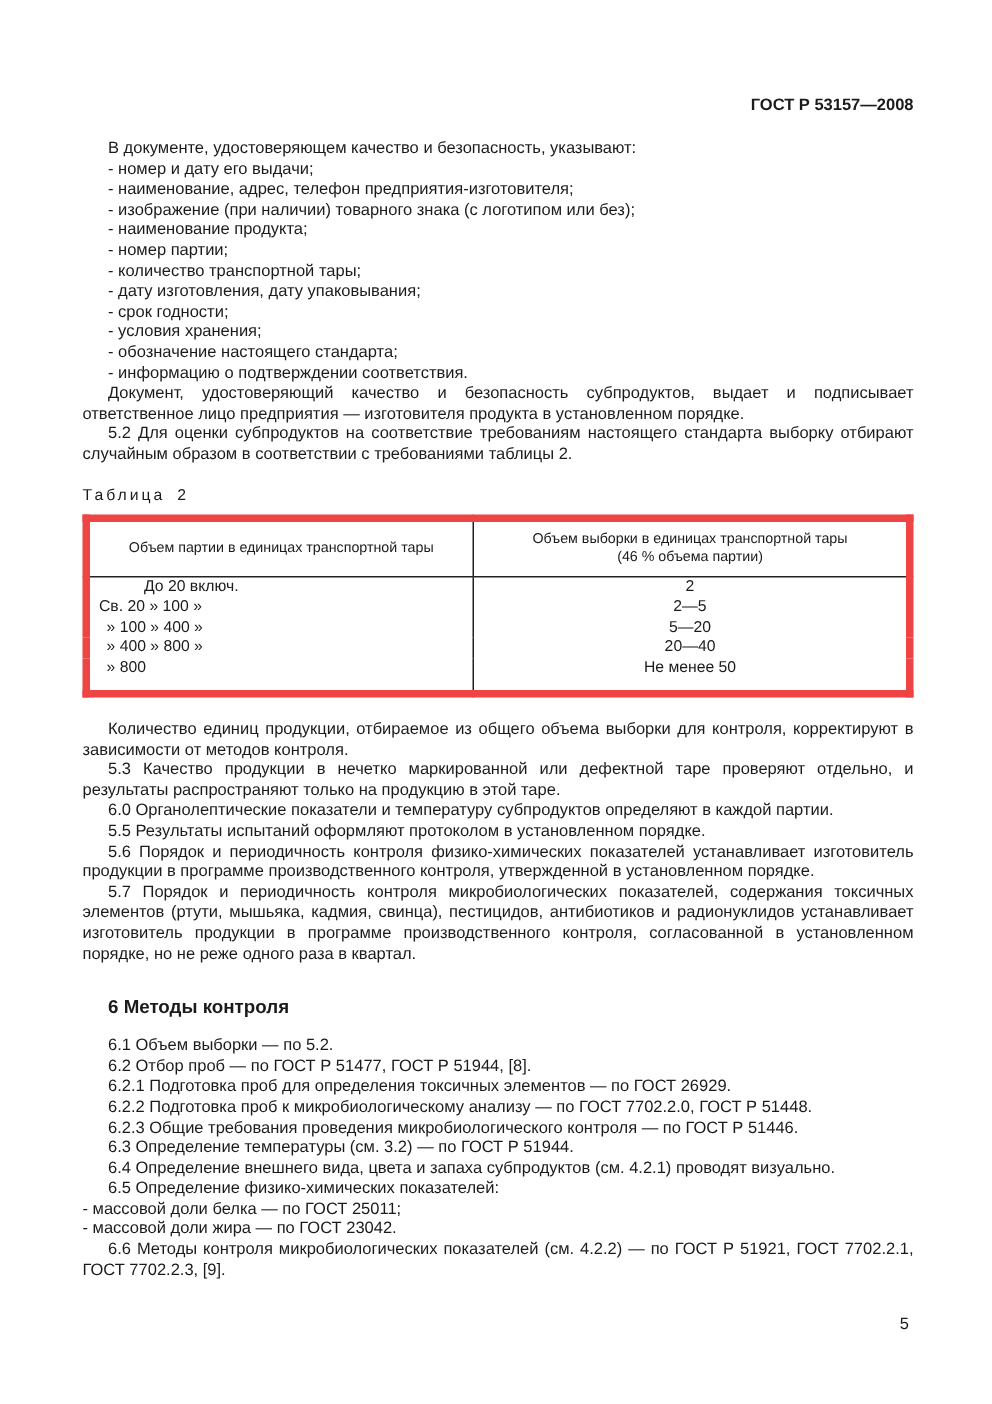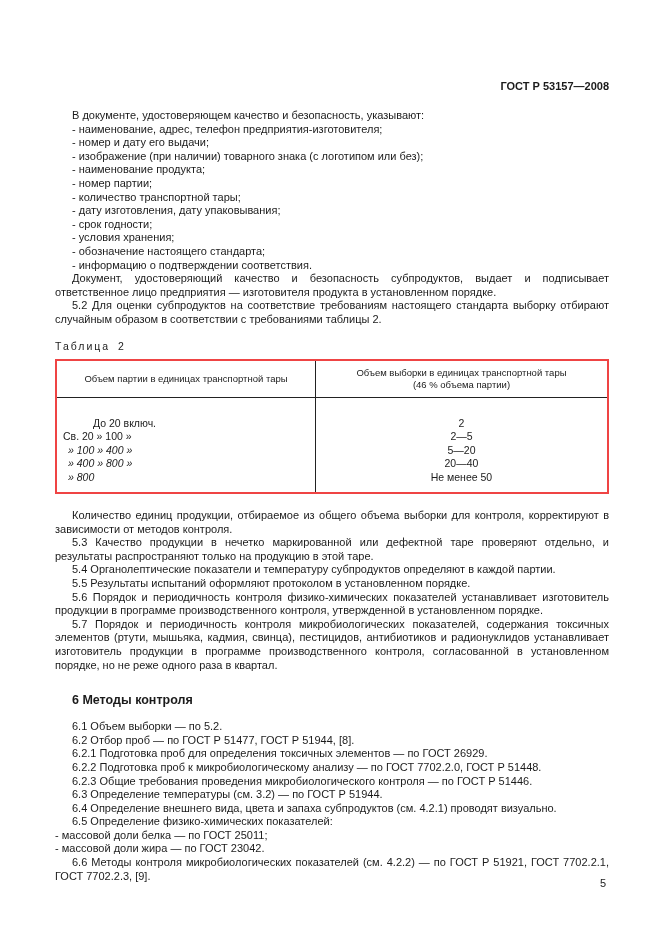--- a/index.html
+++ b/index.html
@@ -12,21 +12,21 @@
     height: 936px;
     background: #ffffff;
     font-family: "Liberation Sans", sans-serif;
     color: #1b1b1b;
     overflow: hidden;
   }
   .content {
     position: absolute;
     left: 55px;
     right: 52px;
-    top: 80px;
+    top: 64px;
   }
   .doc-header {
     text-align: right;
     font-weight: bold;
     font-size: 11px;
     margin-bottom: 17px;
   }
   .para {
     margin: 0;
     font-size: 11px;
@@ -38,45 +38,45 @@
 
   .table-caption {
     font-size: 10.5px;
     letter-spacing: 2px;
     word-spacing: 3px;
     margin: 13px 0 7px 0;
   }
   table.t2 {
     width: 100%;
     border-collapse: collapse;
-    border: 2px solid #ef4444;
+    border: 5px solid #ef4444;
   }
   .t2 th {
     border: 1px solid #222;
     font-weight: normal;
     font-size: 9.5px;
     line-height: 12px;
     text-align: center;
     vertical-align: middle;
     padding: 6px 10px;
   }
   .t2 col.c1col { width: 47%; }
   .t2 td {
     font-size: 10.5px;
     line-height: 13.5px;
     padding: 0 6px;
     vertical-align: top;
     text-align: left;
   }
   .t2 td.c2 { text-align: center; border-left: 1px solid #222; }
-  .t2 tbody tr:first-child td { padding-top: 19px; }
+  .t2 tbody tr:first-child td { padding-top: 0; }
   .t2 tbody tr:last-child td { padding-bottom: 8px; }
   .t2 td.pad-a { padding-left: 36px; }
   .t2 td.pad-b { padding-left: 6px; }
-  .t2 td.pad-c { padding-left: 11px; font-style: italic; }
+  .t2 td.pad-c { padding-left: 11px; }
 
   .after-table { margin-top: 15px; }
 
   .section-heading {
     font-size: 12.5px;
     font-weight: bold;
     margin: 21px 0 13px 0;
     text-indent: 17px;
   }
   .page-number {
@@ -88,22 +88,22 @@
 </style>
 </head>
 <body>
 
 <div class="page">
   <div class="content">
 
     <div class="doc-header">ГОСТ Р 53157—2008</div>
 
     <p class="para">В документе, удостоверяющем качество и безопасность, указывают:</p>
+    <p class="para">- номер и дату его выдачи;</p>
     <p class="para">- наименование, адрес, телефон предприятия-изготовителя;</p>
-    <p class="para">- номер и дату его выдачи;</p>
     <p class="para">- изображение (при наличии) товарного знака (с логотипом или без);</p>
     <p class="para">- наименование продукта;</p>
     <p class="para">- номер партии;</p>
     <p class="para">- количество транспортной тары;</p>
     <p class="para">- дату изготовления, дату упаковывания;</p>
     <p class="para">- срок годности;</p>
     <p class="para">- условия хранения;</p>
     <p class="para">- обозначение настоящего стандарта;</p>
     <p class="para">- информацию о подтверждении соответствия.</p>
     <p class="para">Документ, удостоверяющий качество и безопасность субпродуктов, выдает и подписывает ответственное лицо предприятия — изготовителя продукта в установленном порядке.</p>
@@ -144,21 +144,21 @@
         </tr>
         <tr>
           <td class="c1 pad-c">» 800</td>
           <td class="c2">Не менее 50</td>
         </tr>
       </tbody>
     </table>
 
     <p class="para after-table">Количество единиц продукции, отбираемое из общего объема выборки для контроля, корректируют в зависимости от методов контроля.</p>
     <p class="para">5.3 Качество продукции в нечетко маркированной или дефектной таре проверяют отдельно, и результаты распространяют только на продукцию в этой таре.</p>
-    <p class="para">5.4 Органолептические показатели и температуру субпродуктов определяют в каждой партии.</p>
+    <p class="para">6.0 Органолептические показатели и температуру субпродуктов определяют в каждой партии.</p>
     <p class="para">5.5 Результаты испытаний оформляют протоколом в установленном порядке.</p>
     <p class="para">5.6 Порядок и периодичность контроля физико-химических показателей устанавливает изготовитель продукции в программе производственного контроля, утвержденной в установленном порядке.</p>
     <p class="para">5.7 Порядок и периодичность контроля микробиологических показателей, содержания токсичных элементов (ртути, мышьяка, кадмия, свинца), пестицидов, антибиотиков и радионуклидов устанавливает изготовитель продукции в программе производственного контроля, согласованной в установленном порядке, но не реже одного раза в квартал.</p>
 
     <div class="section-heading">6 Методы контроля</div>
 
     <p class="para">6.1 Объем выборки — по 5.2.</p>
     <p class="para">6.2 Отбор проб — по ГОСТ Р 51477, ГОСТ Р 51944, [8].</p>
     <p class="para">6.2.1 Подготовка проб для определения токсичных элементов — по ГОСТ 26929.</p>
     <p class="para">6.2.2 Подготовка проб к микробиологическому анализу — по ГОСТ 7702.2.0, ГОСТ Р 51448.</p>

